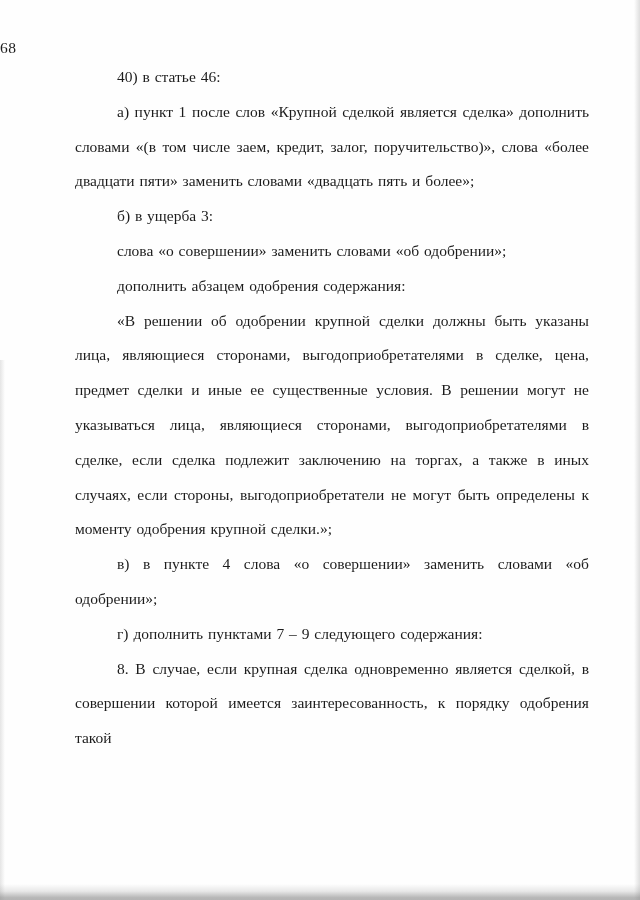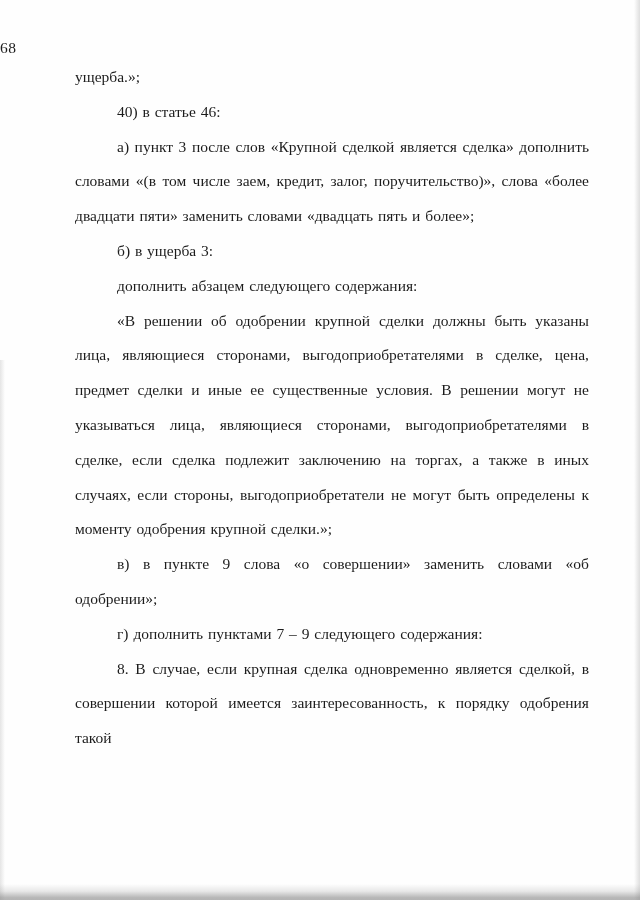--- a/index.html
+++ b/index.html
@@ -83,27 +83,27 @@
     pointer-events: none;
   }
 </style>
 </head>
 <body>
 
 <div class="page">
   <div class="page-number">68</div>
 
   <div class="body-text">
-      <p class="para noindent">ущерба.»;</p>
       <p class="para indent">40) в статье 46:</p>
-      <p class="para indent">а) пункт 3 после слов «Крупной сделкой является сделка» дополнить словами «(в том числе заем, кредит, залог, поручительство)», слова «более двадцати пяти» заменить словами «двадцать пять и более»;</p>
+      <p class="para indent">а) пункт 1 после слов «Крупной сделкой является сделка» дополнить словами «(в том числе заем, кредит, залог, поручительство)», слова «более двадцати пяти» заменить словами «двадцать пять и более»;</p>
       <p class="para indent">б) в ущерба 3:</p>
-      <p class="para indent">дополнить абзацем следующего содержания:</p>
+      <p class="para indent">слова «о совершении» заменить словами «об одобрении»;</p>
+      <p class="para indent">дополнить абзацем одобрения содержания:</p>
       <p class="para indent">«В решении об одобрении крупной сделки должны быть указаны лица, являющиеся сторонами, выгодоприобретателями в сделке, цена, предмет сделки и иные ее существенные условия. В решении могут не указываться лица, являющиеся сторонами, выгодоприобретателями в сделке, если сделка подлежит заключению на торгах, а также в иных случаях, если стороны, выгодоприобретатели не могут быть определены к моменту одобрения крупной сделки.»;</p>
-      <p class="para indent">в) в пункте 9 слова «о совершении» заменить словами «об одобрении»;</p>
+      <p class="para indent">в) в пункте 4 слова «о совершении» заменить словами «об одобрении»;</p>
       <p class="para indent">г) дополнить пунктами 7 – 9 следующего содержания:</p>
       <p class="para indent">8. В случае, если крупная сделка одновременно является сделкой, в совершении которой имеется заинтересованность, к порядку одобрения такой</p>
     </div>
 
   <div class="scan-edge-left"></div>
   <div class="scan-edge-right"></div>
   <div class="scan-edge-bottom"></div>
 </div>
 
 </body></html>

